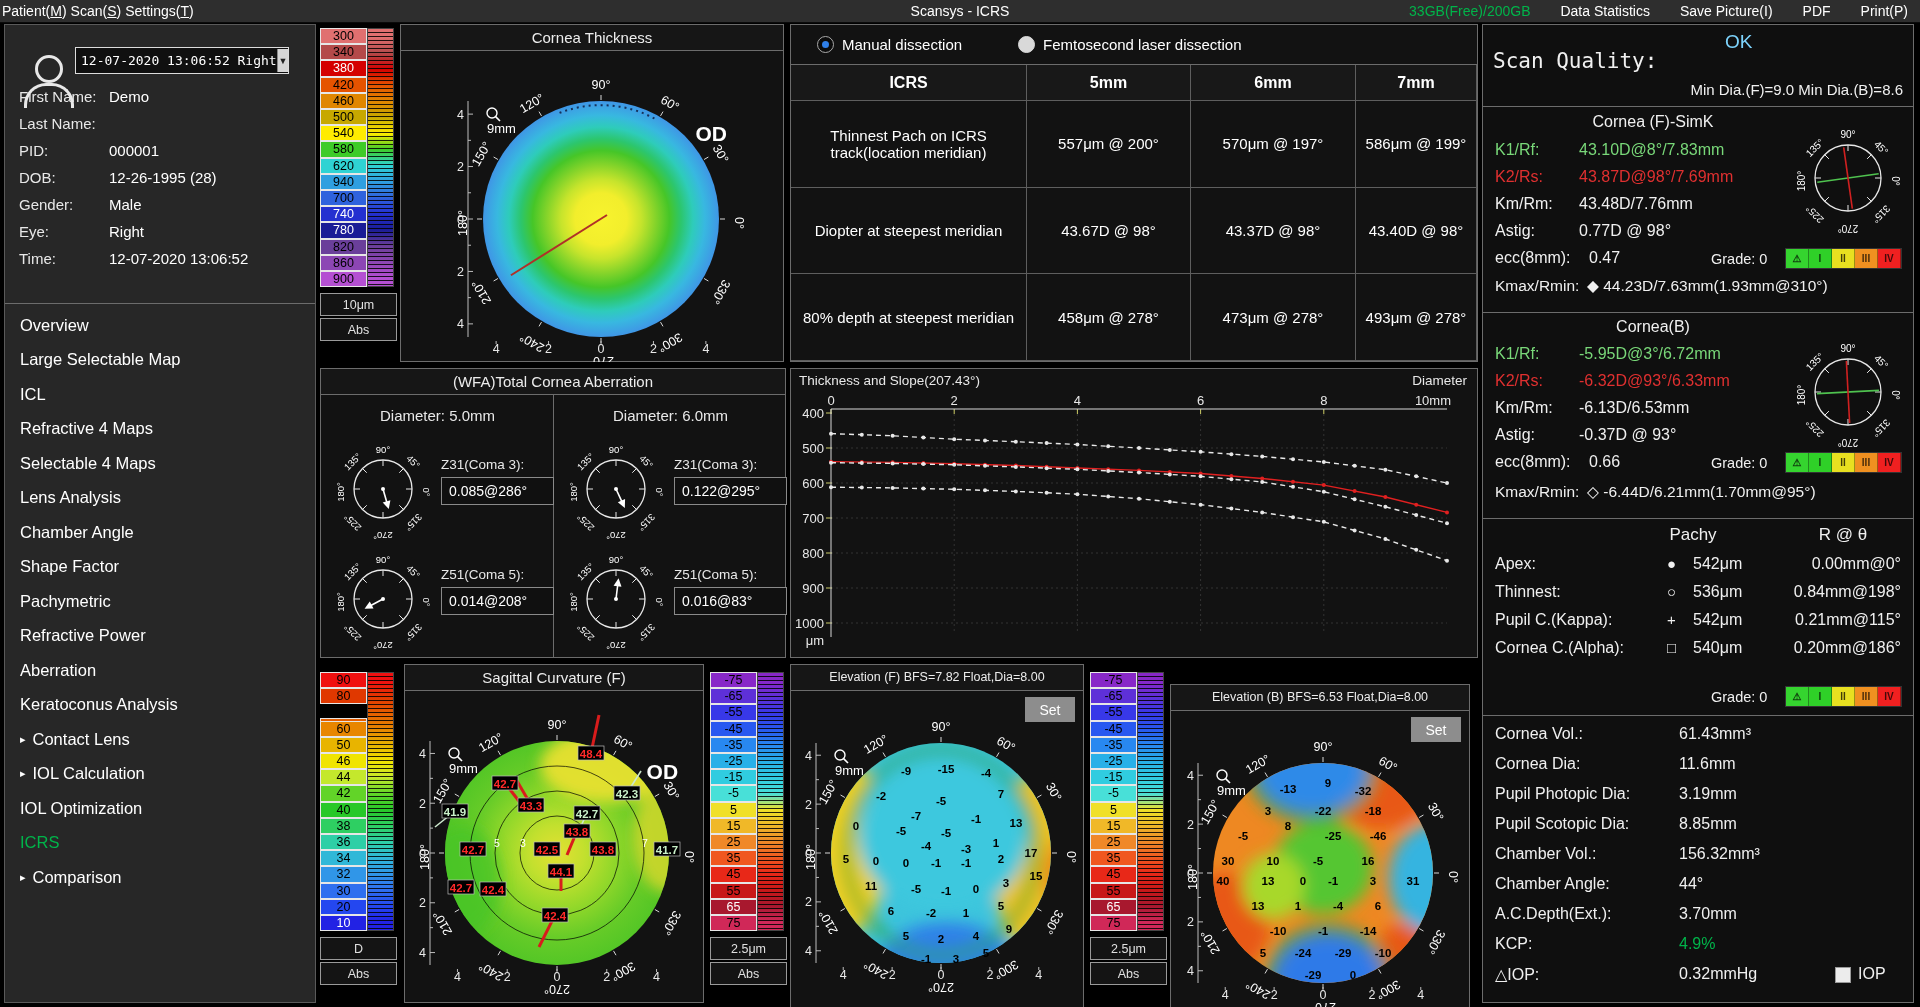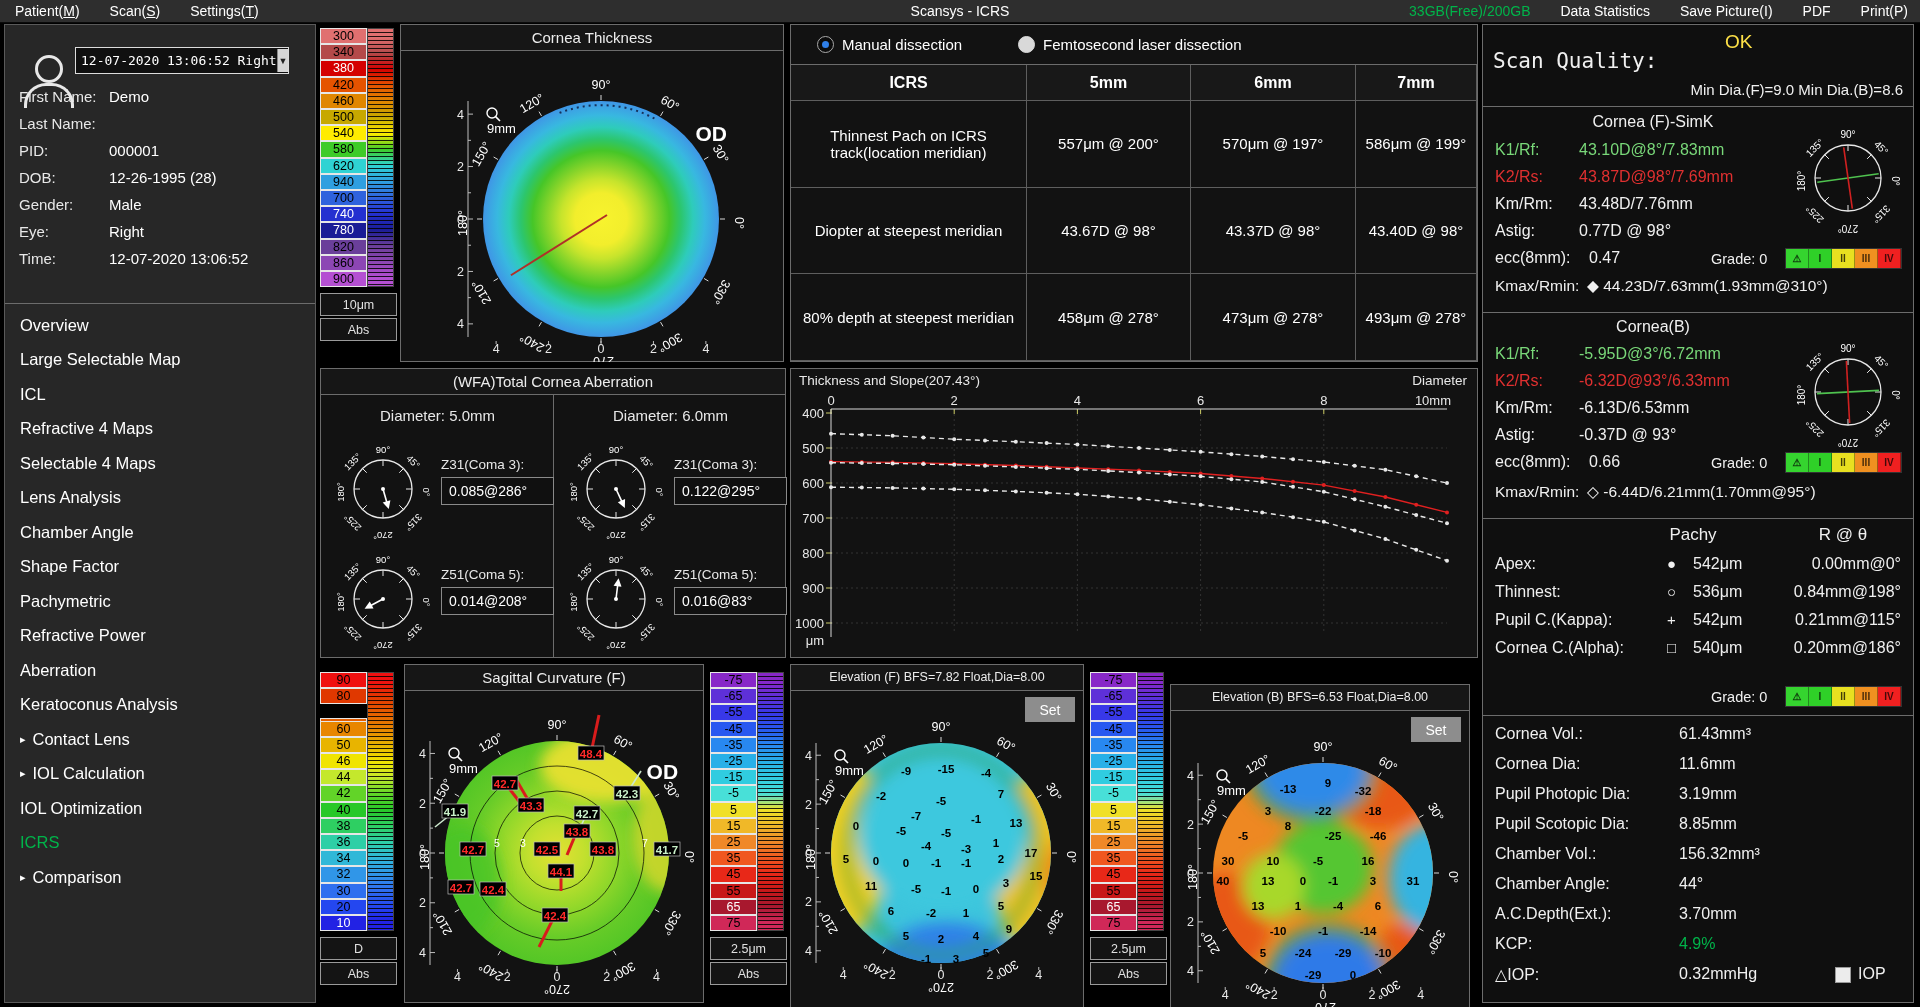--- a/index.html
+++ b/index.html
@@ -2,21 +2,21 @@
 <html><head>
 <meta charset="utf-8">
 <style>
   html,body{margin:0;padding:0;background:#000;}
   body{width:1920px;height:1007px;position:relative;overflow:hidden;
        font-family:"Liberation Sans",sans-serif;color:#fff;-webkit-font-smoothing:antialiased;}
   .abs{position:absolute;}
   
   .menubar{position:absolute;left:0;top:0;width:1920px;height:22px;background:#2e2e2e;
            border-bottom:1px solid #0a0a0a;display:flex;align-items:center;font-size:14px;}
-  .menubar .mitem{padding:0 15px;cursor:default;}
+  .menubar .mitem{padding:0 2px;cursor:default;}
   .menubar .key{text-decoration:underline;}
   .mb-title{position:absolute;left:0;right:0;text-align:center;font-size:14px;pointer-events:none;}
   .mb-right{position:absolute;right:12px;top:0;height:22px;display:flex;align-items:center;gap:30px;font-size:14px;}
   
   .panel{position:absolute;background:#121212;border:1px solid #6c6c6c;box-sizing:border-box;}
   .map-title{height:25px;line-height:25px;text-align:center;font-size:15px;color:#ececec;
              border-bottom:1px solid #6c6c6c;background:#161616;}
   .map-area{position:absolute;left:0;right:0;top:26px;bottom:0;}
   
   #sidebar{position:absolute;left:4px;top:24px;width:312px;height:979px;background:#272727;
@@ -996,21 +996,21 @@
         <text x="172" y="246" fill="#000" font-size="11.5" font-weight="bold" text-anchor="middle">-29</text>
         <text x="212" y="246" fill="#000" font-size="11.5" font-weight="bold" text-anchor="middle">-10</text>
         <text x="142" y="268" fill="#000" font-size="11.5" font-weight="bold" text-anchor="middle">-29</text>
         <text x="182" y="268" fill="#000" font-size="11.5" font-weight="bold" text-anchor="middle">0</text>
       </svg></div>
   <div class="setbtn" style="right:8px;top:32px;">Set</div>
 </div>
 
 <div class="panel" id="right-panel" style="left:1482px;top:24px;width:432px;height:979px;background:#0f0f0f;">
   <div class="rp-lab" style="left:10px;top:24px;font:21px 'DejaVu Sans Mono',monospace;">Scan Quality:</div>
-  <div class="rp-val" style="left:242px;top:6px;font-size:19px;color:#fde047;">OK</div>
+  <div class="rp-val" style="left:242px;top:6px;font-size:19px;color:#7dd3fc;">OK</div>
   <div class="rp-val" style="right:10px;top:56px;font-size:15px;">Min Dia.(F)=9.0  Min Dia.(B)=8.6</div>
   <div class="sep" style="top:81px;"></div>
 
   <div class="rp-lab" style="left:0;top:88px;width:340px;text-align:center;">Cornea (F)-SimK</div>
   <div class="rp-lab" style="left:12px;top:116px;color:#79d879;">K1/Rf:</div>
   <div class="rp-val" style="left:96px;top:116px;color:#79d879;">43.10D@8°/7.83mm</div>
   <div class="rp-lab" style="left:12px;top:143px;color:#e03030;">K2/Rs:</div>
   <div class="rp-val" style="left:96px;top:143px;color:#e03030;">43.87D@98°/7.69mm</div>
   <div class="rp-lab" style="left:12px;top:170px;">Km/Rm:</div>
   <div class="rp-val" style="left:96px;top:170px;">43.48D/7.76mm</div>

